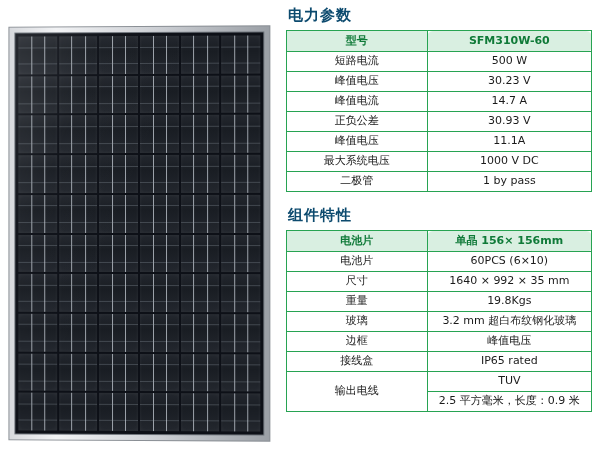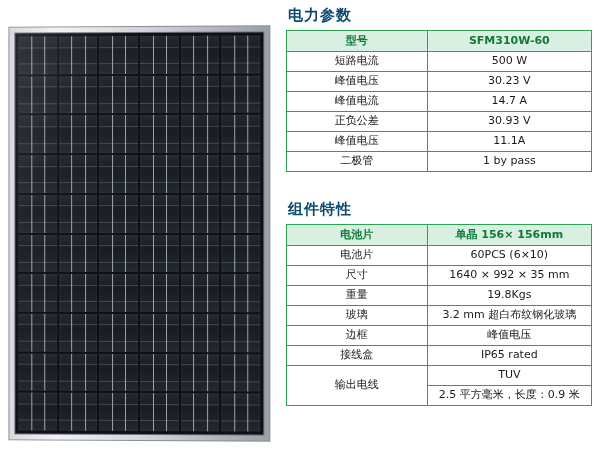--- a/index.html
+++ b/index.html
@@ -90,21 +90,21 @@
     top: 6px;
     width: 306px;
   }
   .sec-title {
     color: #0c4a6e;
     font-size: 15px;
     font-weight: bold;
     letter-spacing: 1px;
     margin: 0 0 5px 2px;
   }
-  .sec-title.second { margin-top: 28px; }
+  .sec-title.second { margin-top: 14px; }
 
   table.spec {
     width: 100%;
     border-collapse: collapse;
     table-layout: fixed;
     padding-left: 13px;
   }
   table.spec td {
     border: 1px solid #27a352;
     font-size: 11px;
@@ -404,20 +404,24 @@
         </tr>
         <tr>
           <td class="k">正负公差</td>
           <td class="v">30.93 V</td>
         </tr>
         <tr>
           <td class="k">峰值电压</td>
           <td class="v">11.1A</td>
         </tr>
         <tr>
+          <td class="k">最大系统电压</td>
+          <td class="v">1000 V DC</td>
+        </tr>
+        <tr>
           <td class="k">二极管</td>
           <td class="v">1 by pass</td>
         </tr>
       </tbody>
     </table>
 
     <h2 class="sec-title second">组件特性</h2>
     <table class="spec">
       <tbody>
         <tr class="head">

